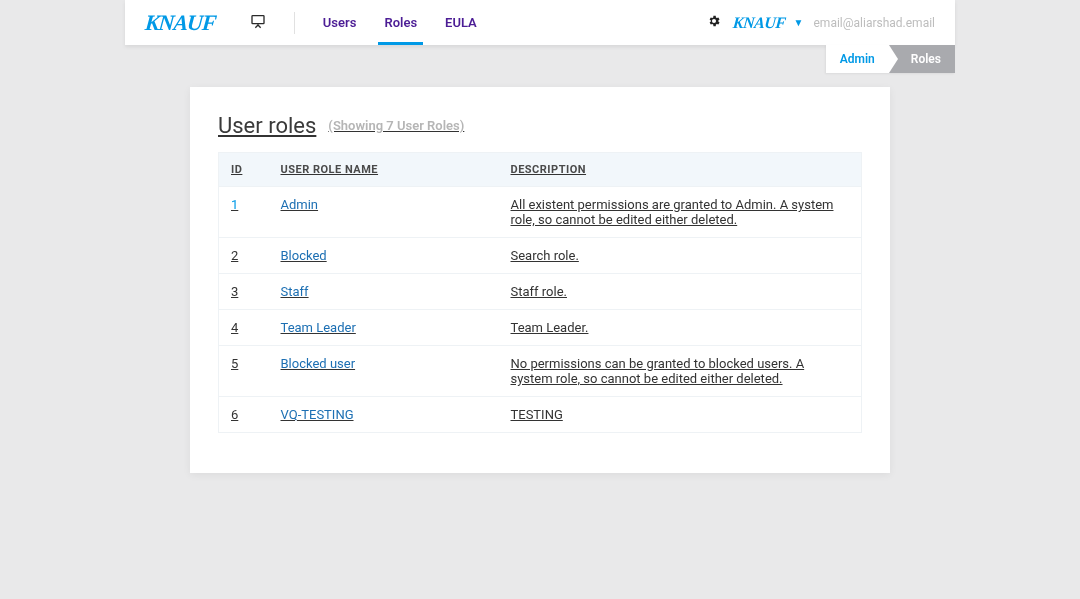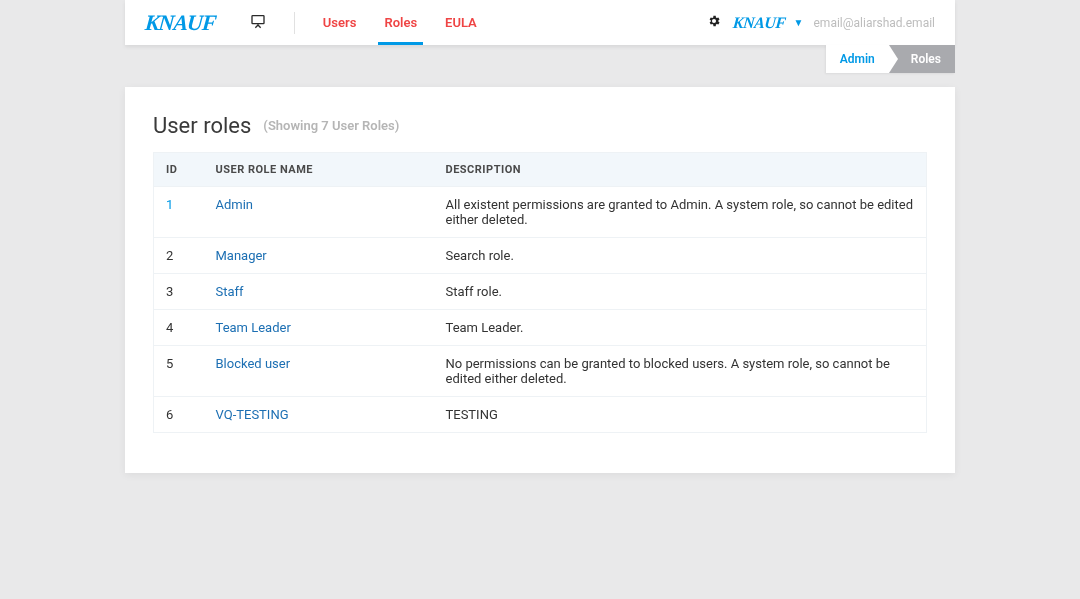--- a/index.html
+++ b/index.html
@@ -41,21 +41,21 @@
     height: 22px;
     background: #e1e1e1;
     margin-right: 28px;
   }
   .navlinks {
     display: flex;
     gap: 28px;
     font-size: 13px;
     font-weight: 600;
   }
-  .navlink { color: #ef4444; cursor: pointer; position: relative; padding: 13px 0; text-align: center;}
+  .navlink { color: #4c1d95; cursor: pointer; position: relative; padding: 13px 0; text-align: center;}
   .navlink.active::after {
     content:"";
     position:absolute;
     left:-6px; right:-6px; bottom:-2px;
     height:3px; background:#0099e6;
   }
   .topbar-spacer { flex:1; }
   .gear { color:#222; margin-right:12px; cursor:pointer;}
   .logo-sm {
     font-family: Georgia, 'Times New Roman', serif;
@@ -92,24 +92,25 @@
     border-bottom:14px solid transparent;
     border-left:9px solid #fff;
     z-index:2;
   }
   .crumb-b {
     background:#a9aaae; display:flex; align-items:center;
     padding:0 14px 0 22px; font-size:12px; font-weight:600; color:#fff;
   }
   
   .panel {
-    width:830px; margin:14px auto 0;
+    width:700px; margin:14px auto 0;
     background:#fff;
     padding: 26px 28px 40px;
     box-shadow: 0 2px 8px rgba(0,0,0,0.06);
+    text-decoration: underline;
   }
   .panel-head {
     display:flex; align-items:center;
   }
   .page-title { font-size:22px; font-weight:400; color:#3a3a3a; margin-right:12px;}
   .subtitle-count { color:#b5b5b5; font-size:13px; font-weight:600;}
   .search-wrap {
     margin-left:120px;
     background:#f4f6f8;
     width:185px; height:32px;
@@ -204,21 +205,21 @@
       </tr>
     </thead>
     <tbody>
       <tr>
         <td class="id-first">1</td>
         <td><span class="role-link">Admin</span></td>
         <td>All existent permissions are granted to Admin. A system role, so cannot be edited either deleted.</td>
       </tr>
       <tr>
         <td>2</td>
-        <td><span class="role-link">Manager</span></td>
+        <td><span class="role-link">Blocked</span></td>
         <td>Search role.</td>
       </tr>
       <tr>
         <td>3</td>
         <td><span class="role-link">Staff</span></td>
         <td>Staff role.</td>
       </tr>
       <tr>
         <td>4</td>
         <td><span class="role-link">Team Leader</span></td>

